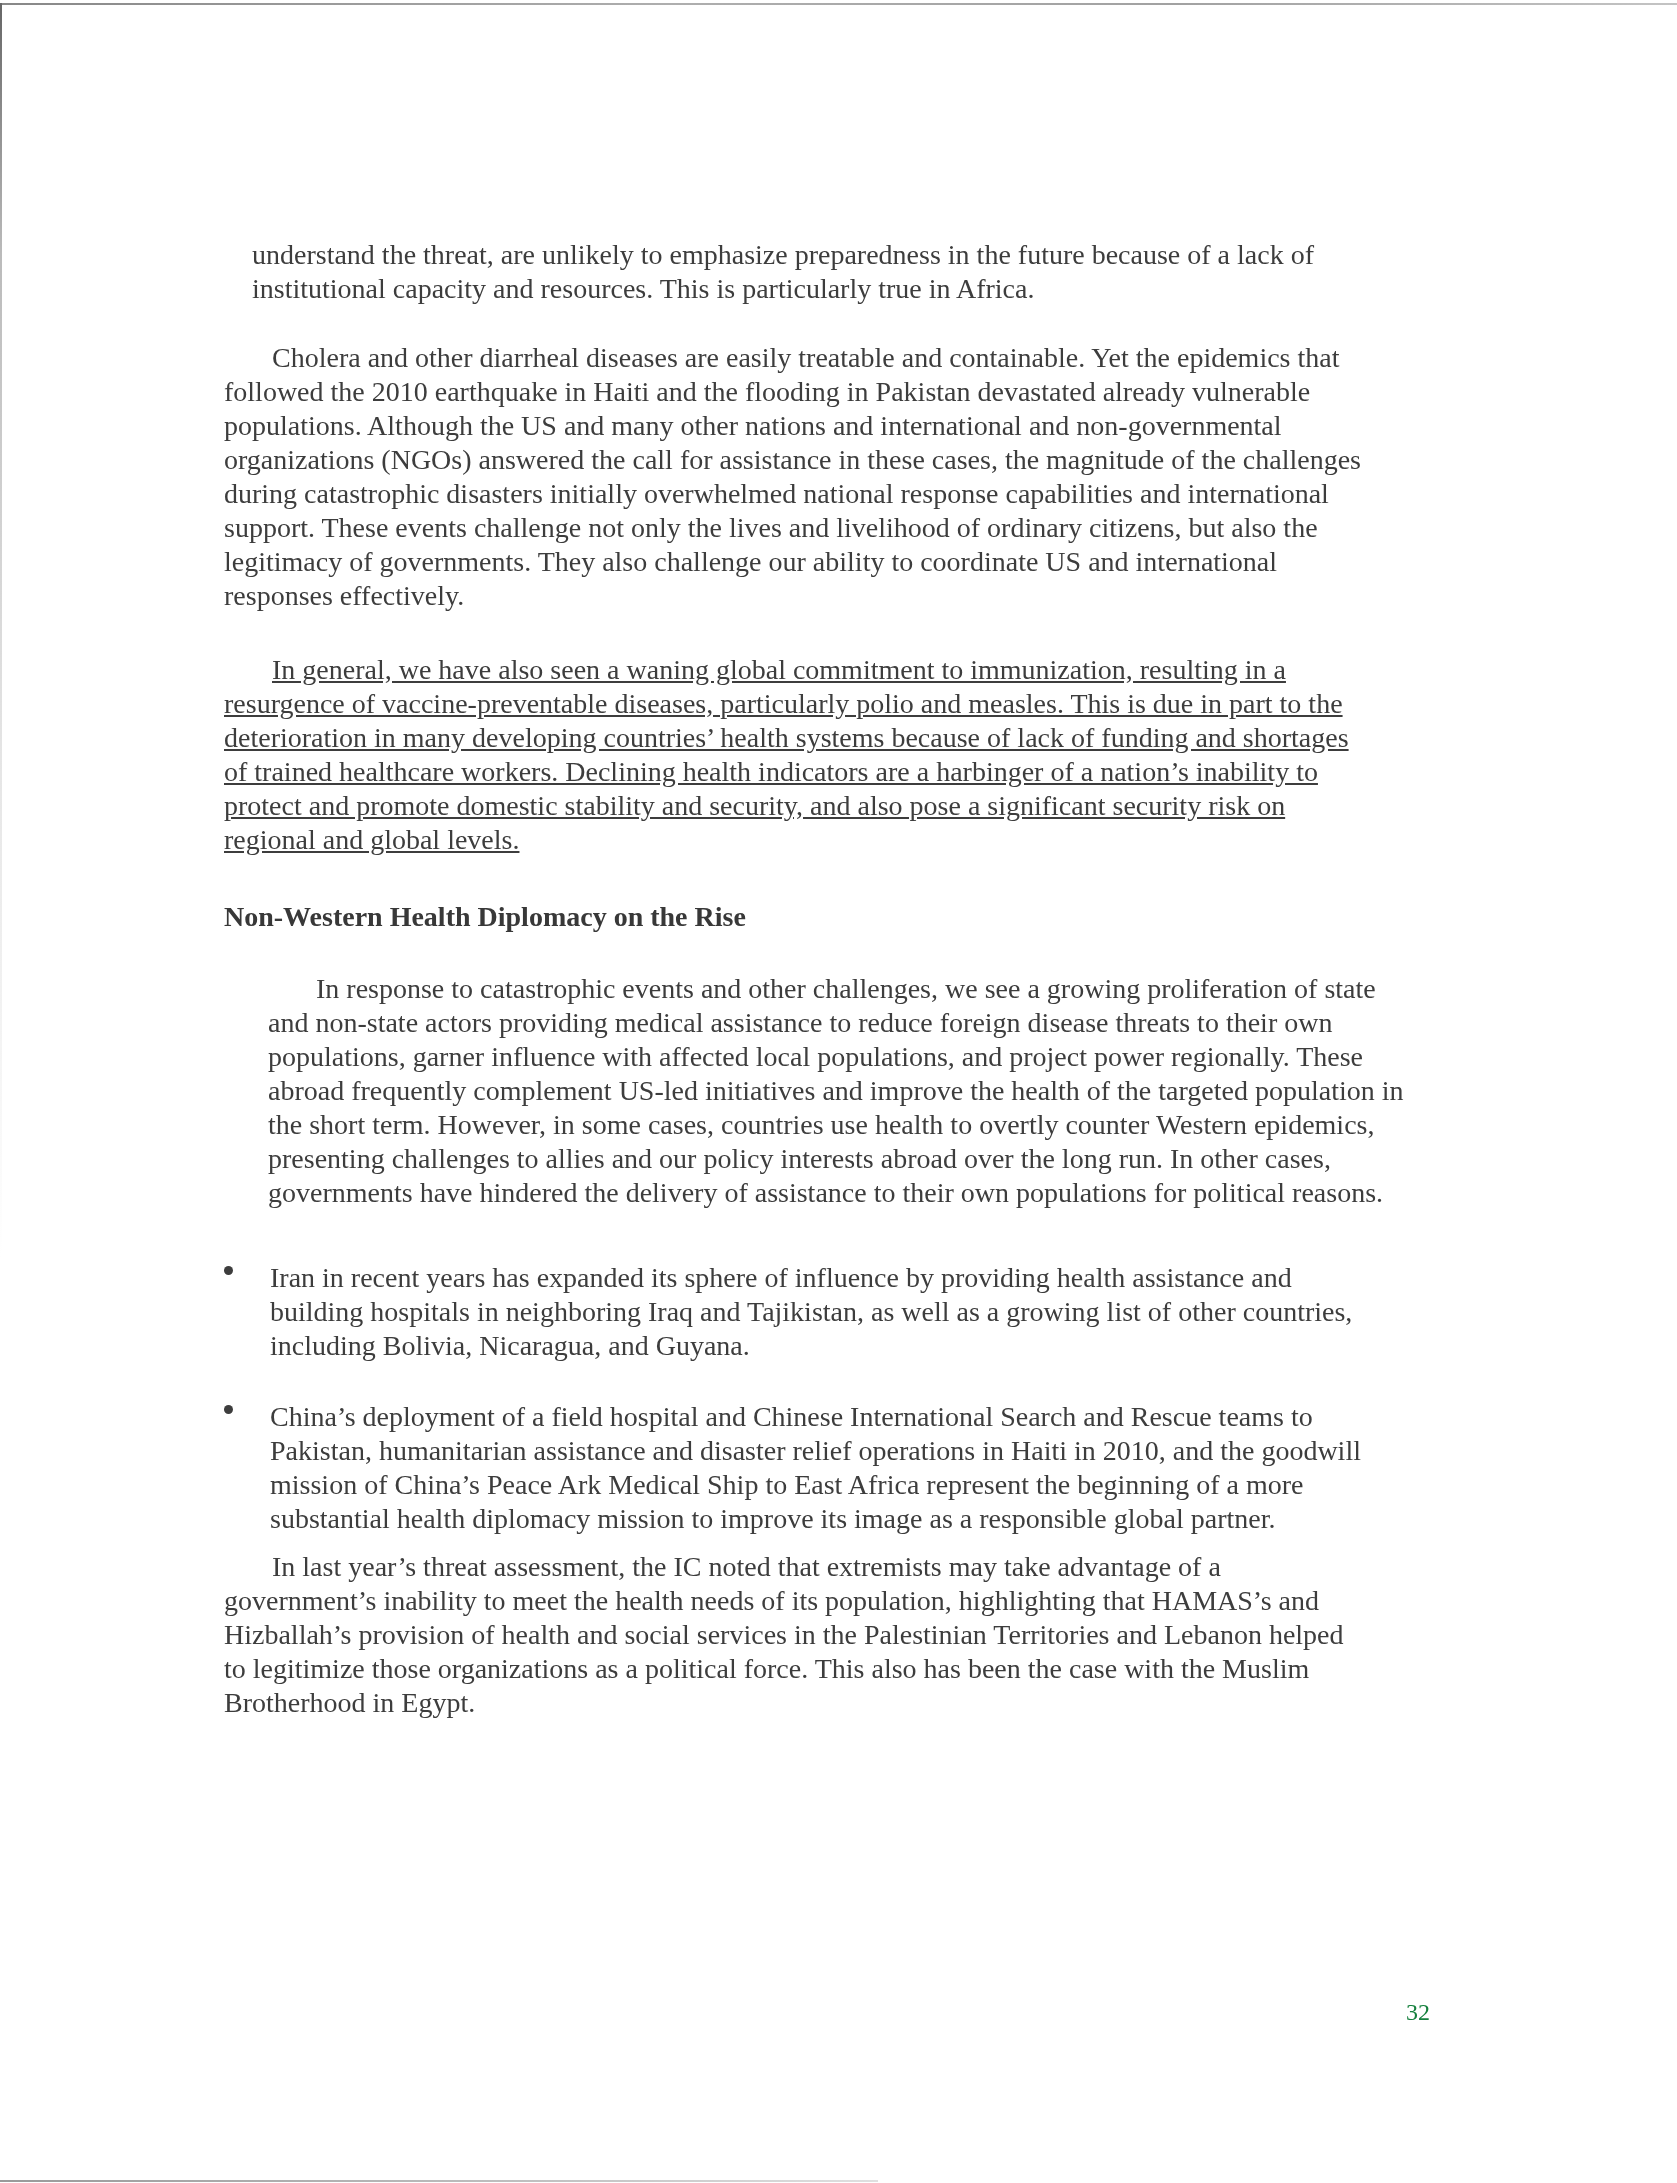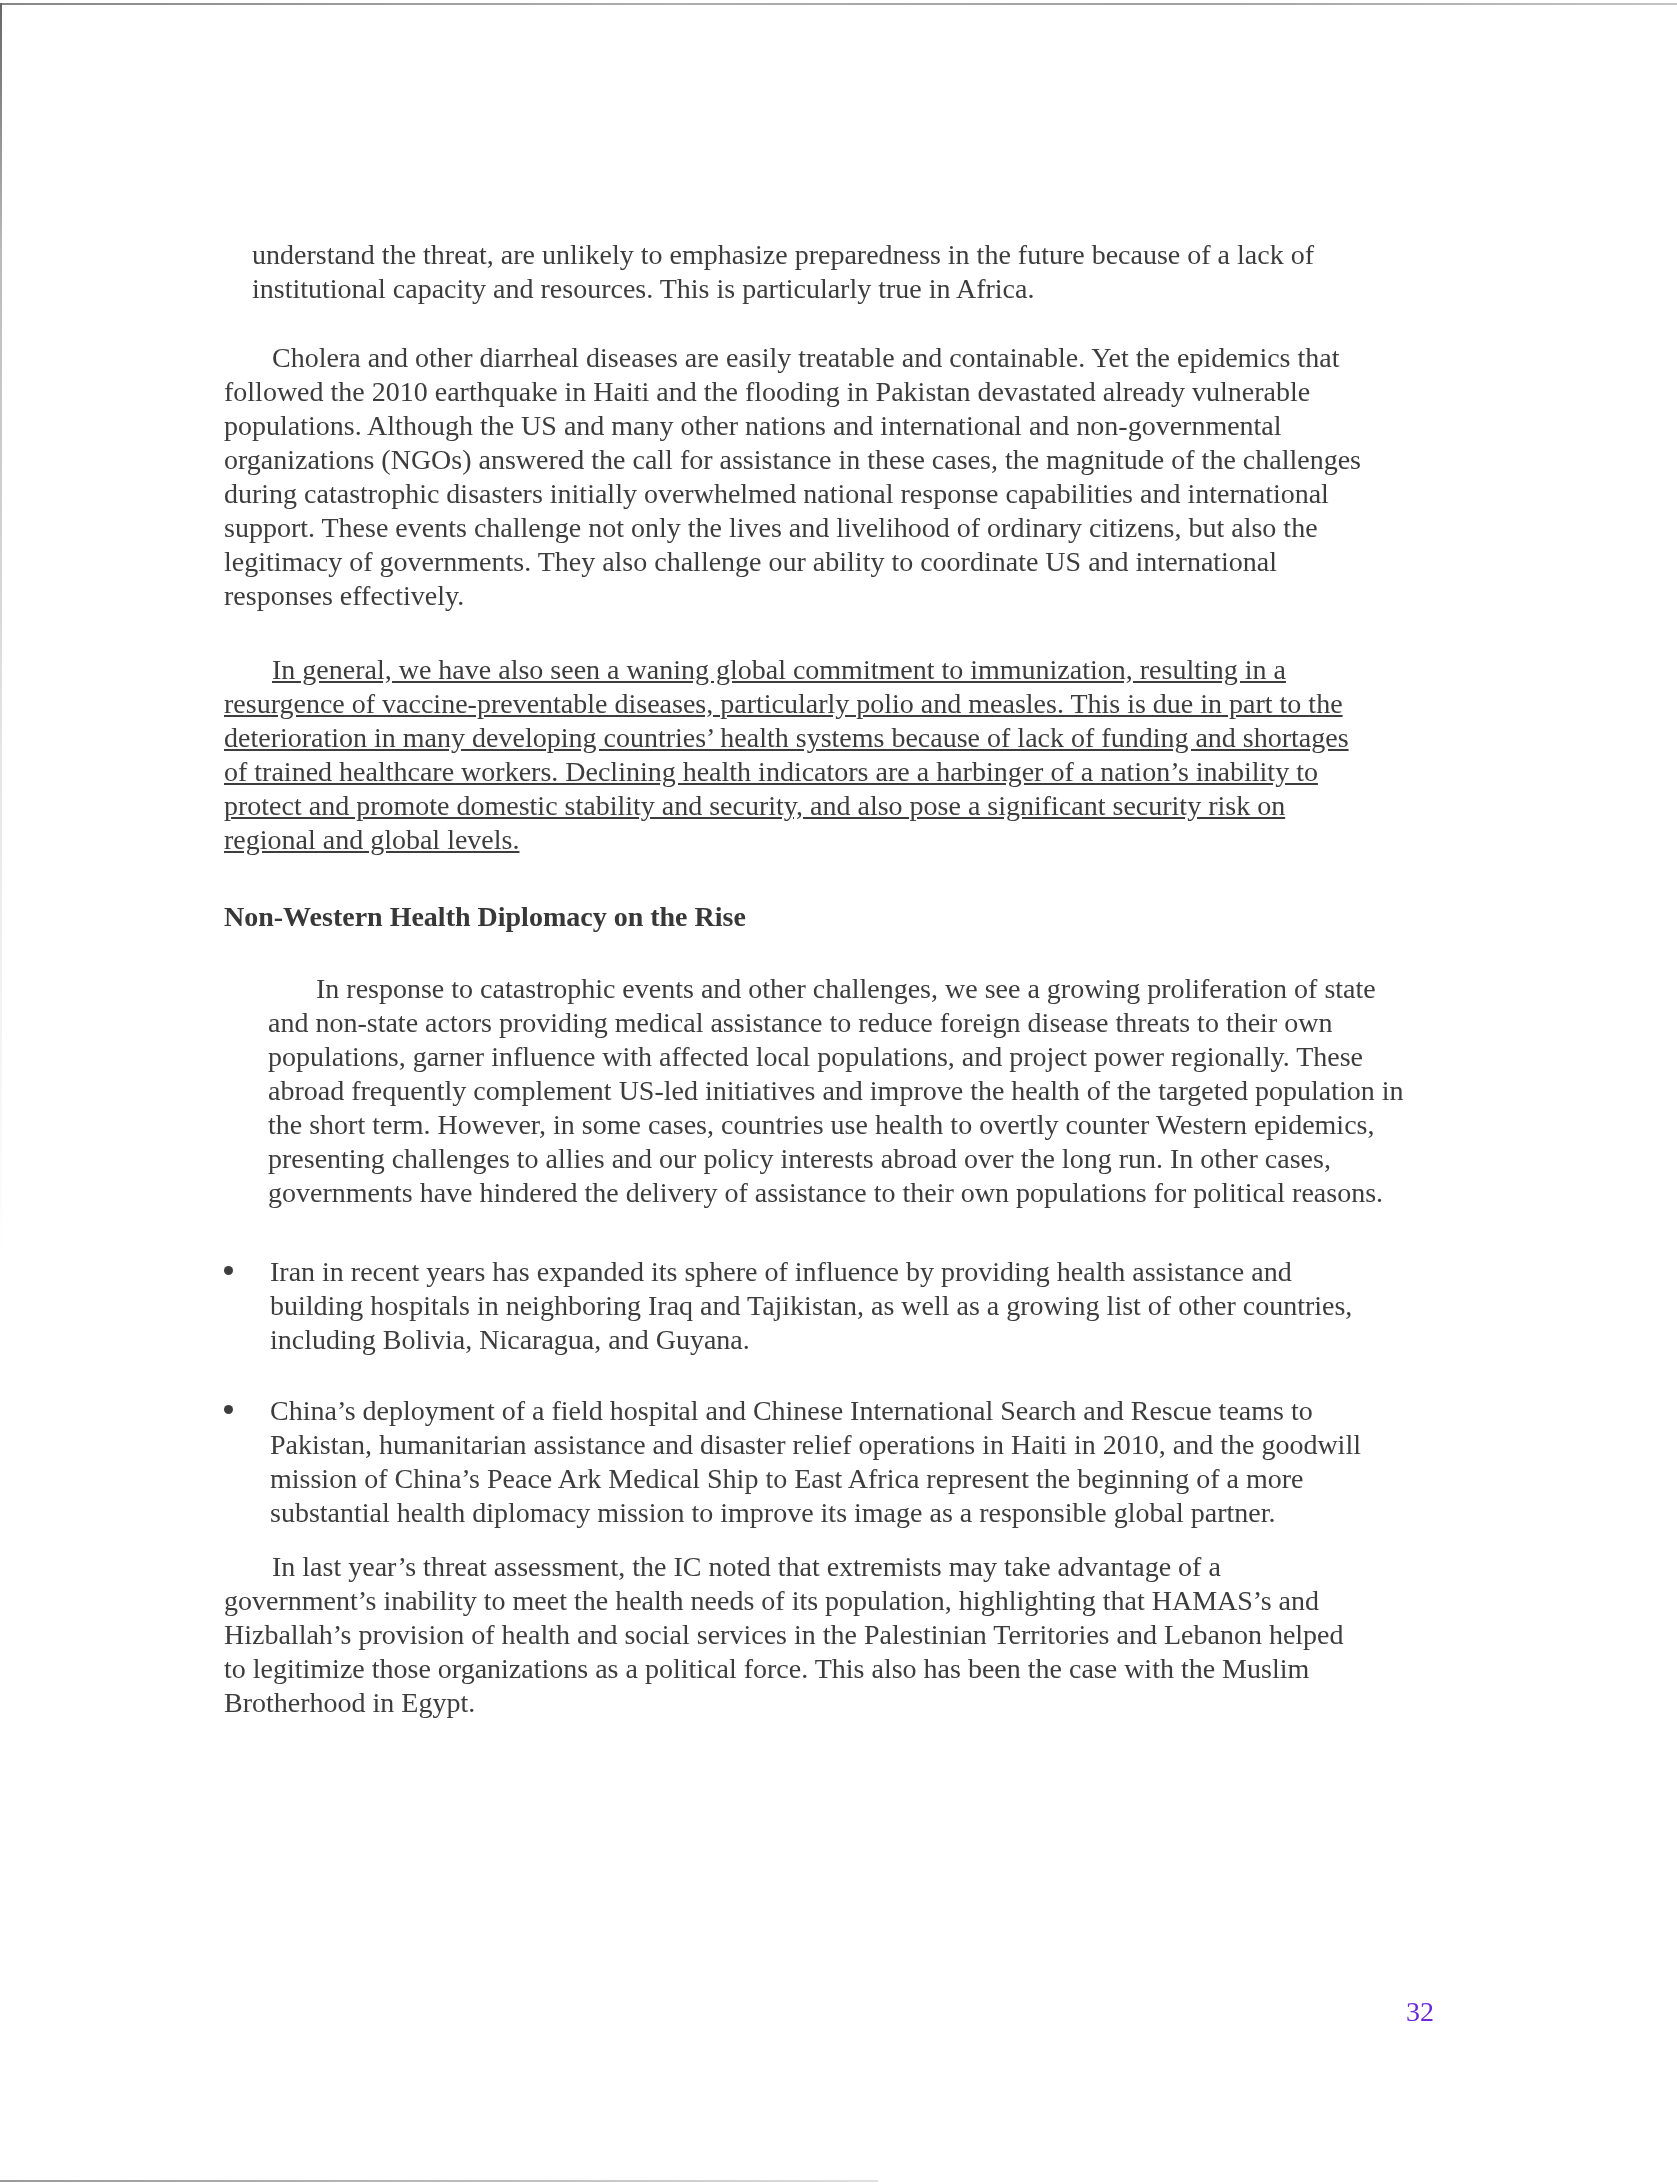--- a/index.html
+++ b/index.html
@@ -66,29 +66,29 @@
       left: 0px;
       top: 12.5px;
       width: 9.2px;
       height: 9.2px;
       border-radius: 50%;
       background: #3d3d3d;
     }
     .bullet-text {
       position: absolute;
       left: 46px;
-      top: 2px;
+      top: 8px;
     }
     .page-number {
       position: absolute;
       left: 1406px;
       top: 1995px;
-      font-size: 28px;
+      font-size: 24px;
       line-height: 34px;
-      color: #6d28d9;
+      color: #15803d;
     }
   </style>
 </head>
 <body>
 
 <div class="scan-top"></div>
 <div class="scan-left"></div>
 <div class="scan-bottom"></div>
 
 <div>

